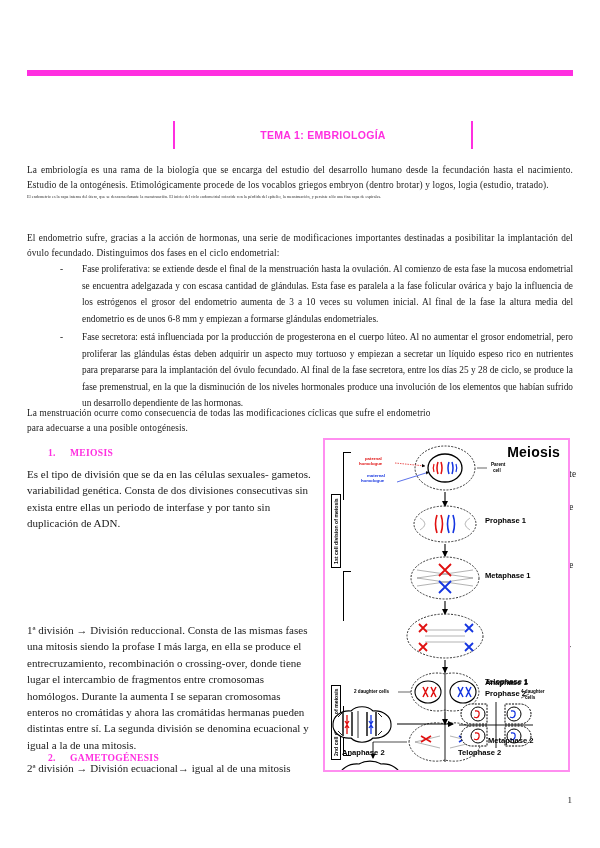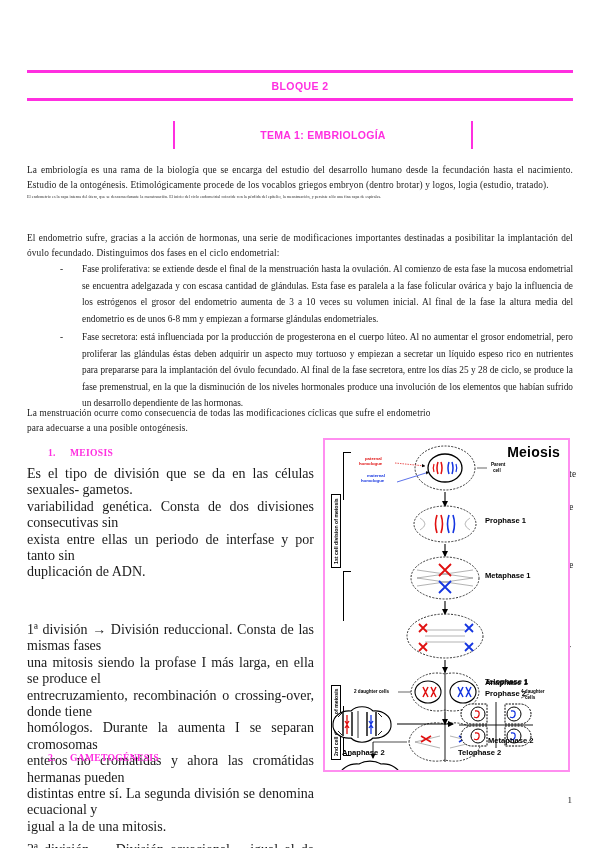--- a/index.html
+++ b/index.html
@@ -132,21 +132,21 @@
   }
   .sec-heading .num { display: inline-block; width: 22px; }
   .sec-meiosis { left: 48px; top: 447px; }
   .sec-gameto { left: 48px; top: 752px; }
 
   
   .col-left {
     position: absolute;
     left: 27px;
     width: 287px;
-    font-size: 14px;
+    font-size: 11px;
     line-height: 16.4px;
     text-align: justify;
   }
   .col-a { top: 466px; }
   .col-c { top: 622px; }
 
   
   .frag {
     position: absolute;
     left: 560px;
@@ -243,21 +243,20 @@
     font-family: "Liberation Serif", serif;
   }
 </style>
 </head>
 <body>
 
 <div class="page">
 
   <div class="bloque-wrap">
     <div class="rule"></div>
-    <div class="bloque-title">BLOQUE 2</div>
     <div class="rule"></div>
   </div>
 
   <div class="tema-wrap">
     <div class="tema-bar"></div>
     <div class="tema-title">TEMA 1: EMBRIOLOGÍA</div>
     <div class="tema-bar"></div>
   </div>
 
   <div class="body-text p-intro">La embriología es una rama de la biología que se encarga del estudio del desarrollo humano desde la fecundación hasta el nacimiento. Estudio de la ontogénesis. Etimológicamente procede de los vocablos griegos embryon (dentro brotar) y logos, logia (estudio, tratado).</div>
@@ -290,20 +289,21 @@
     <div>Es el tipo de división que se da en las células sexuales- gametos.</div>
     <div>variabilidad genética. Consta de dos divisiones consecutivas sin</div>
     <div>exista entre ellas un periodo de interfase y por tanto sin</div>
     <div>duplicación de ADN.</div>
   </div>
 
   <div class="col-left col-c">
     <div>1ª división → División reduccional. Consta de las mismas fases</div>
     <div>una mitosis siendo la profase I más larga, en ella se produce el</div>
     <div>entrecruzamiento, recombinación o crossing-over, donde tiene</div>
+    <div>lugar el intercambio de fragmentos entre cromosomas</div>
     <div>homólogos. Durante la aumenta I se separan cromosomas</div>
     <div>enteros no cromátidas y ahora las cromátidas hermanas pueden</div>
     <div>distintas entre sí. La segunda división se denomina ecuacional y</div>
     <div>igual a la de una mitosis.</div>
     <div style="height:7px"></div>
     <div>2ª división → División ecuacional→ igual al de una mitosis</div>
   </div>
 
   <div class="frag" style="top:466px">Este</div>
   <div class="frag" style="top:482px">la</div>

